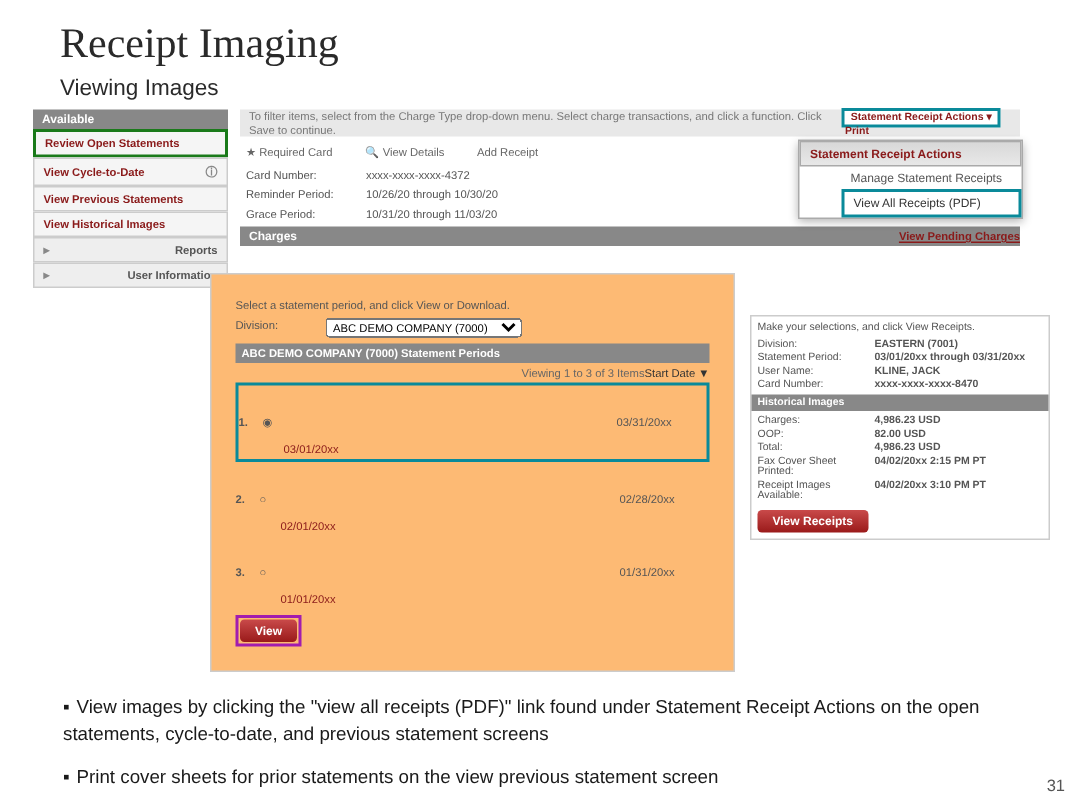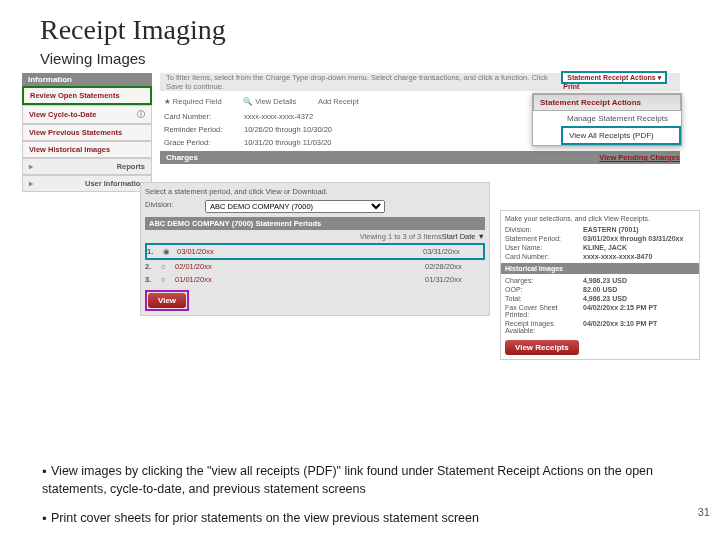--- a/index.html
+++ b/index.html
@@ -23,59 +23,59 @@
   .fields { font-size: 7.5px; color: #555; padding: 2px 4px; }
   .fields .row { display: flex; }
   .fields .lbl { width: 80px; padding: 2px 0; }
   .fields .val { font-weight: normal; padding: 2px 0; }
   .charges-hdr { background: #888; color: #fff; padding: 2px 6px; font-weight: bold; }
   .dropdown { position: absolute; right: -2px; top: 20px; width: 150px; background: #fff; border: 1px solid #aaa; box-shadow: 0 2px 6px rgba(0,0,0,0.3); }
   .dropdown-hdr { background: linear-gradient(#d8d8d8,#e8e8e8); color: #8a1a1a; font-weight: bold; padding: 3px 6px; border: 1px solid #aaa; font-size: 8px; }
   .dropdown-item { padding: 3px 6px; color: #555; font-size: 8px; margin-left: 28px; }
   .dropdown-item.hl { border: 2px solid #0a8a9a; font-weight: normal; color: #333; }
   .pending { position: absolute; right: 0; top: 80px; color: #8a1a1a; font-weight: bold; text-decoration: underline; font-size: 7.5px; }
-  .panel2 { position: absolute; left: 140px; top: 182px; width: 350px; font-size: 7.5px; color: #555; background: #e5e5e5; border: 1px solid #ccc; padding: 4px; }
+  .panel2 { position: absolute; left: 140px; top: 182px; width: 350px; font-size: 7.5px; color: #555; background: #fdba74; border: 1px solid #ccc; padding: 16px; }
   .panel2 .inst { margin-bottom: 4px; }
   .panel2 .sel-row { display: flex; margin-bottom: 4px; }
   .panel2 .sel-row .lbl { width: 60px; }
-  .panel2 select { font-size: 7.5px; width: 180px; }
+  .panel2 select { font-size: 7.5px; width: 131px; }
   .panel2-hdr { background: #888; color: #fff; padding: 2px 4px; font-weight: bold; }
   .panel2-sub { padding: 2px 0; color: #666; display: flex; justify-content: flex-end; }
   .panel2-sub .sd { color: #333; }
   .periods { }
   .periods .prow { display: flex; align-items: center; padding: 2px 0; }
   .periods .num { width: 16px; font-weight: bold; }
   .periods .radio { width: 14px; }
-  .periods .d1 { width: 60px; color: #8a1a1a; }
+  .periods .d1 { width: 60px; color: #8a1a1a; margin-top: 36px; }
   .periods .d2 { width: 60px; color: #555; }
   .periods .prow.hl { border: 2px solid #0a8a9a; }
   .viewbtn { display: inline-block; background: linear-gradient(#c94a4a,#9a1a1a); color: #fff; font-weight: bold; padding: 3px 10px; border-radius: 3px; font-size: 8px; }
   .viewbtn-wrap { border: 2px solid #a21caf; display: inline-block; padding: 1px; margin-top: 4px; }
   .panel3 { position: absolute; left: 500px; top: 182px; width: 200px; font-size: 7px; color: #555; background: #fff; border: 1px solid #ccc; padding: 4px; margin-top: 28px; }
   .panel3 .inst { margin-bottom: 4px; }
   .panel3 .kv { display: flex; margin-bottom: 2px; }
   .panel3 .kv .k { width: 78px; }
   .panel3 .kv .v { font-weight: bold; flex: 1; }
   .panel3-hdr { background: #888; color: #fff; padding: 2px 4px; font-weight: bold; margin: 3px -4px; }
   .panel3 .viewbtn { margin-top: 4px; }
   .bullets { padding: 0 42px; margin-top: 200px; font-size: 12.5px; color: #1a1a1a; line-height: 1.4; }
   .bullets p { margin-bottom: 12px; }
   .bullets .blt { display: inline-block; width: 9px; vertical-align: top; }
-  .pagenum { position: absolute; right: 10px; bottom: 22px; font-size: 11px; color: #555; }
+  .pagenum { position: absolute; right: 10px; bottom: 10px; font-size: 11px; color: #555; }
 </style>
 </head>
 <body>
 
 <div class="slide">
   <div class="title">Receipt Imaging</div>
   <div class="subtitle">Viewing Images</div>
 
   <div class="app">
     <div class="sidebar">
-      <div class="sidebar-hdr">Information</div>
+      <div class="sidebar-hdr">Available</div>
       <div class="sidebar-item sel">
           <span>Review Open Statements</span>
         </div>
       <div class="sidebar-item">
           <span>View Cycle-to-Date</span>
           <span class="chev">ⓘ</span>
         </div>
       <div class="sidebar-item">
           <span>View Previous Statements</span>
         </div>
@@ -89,21 +89,21 @@
     <div class="main-top">
       <span>To filter items, select from the Charge Type drop-down menu. Select charge transactions, and click a function. Click Save to continue.</span>
       <span>
         <span class="actions-badge"><span>Statement Receipt Actions</span> <span>▾</span></span>
         &nbsp;<span class="print-link">Print</span>
       </span>
     </div>
 
     <div class="main-body">
       <div class="toolbar">
-        <span>★ <span>Required Field</span></span>
+        <span>★ <span>Required Card</span></span>
         <span>🔍 <span>View Details</span></span>
         <span><span>Add Receipt</span></span>
       </div>
       <div class="fields">
         <div class="row">
             <span class="lbl">Card Number:</span>
             <span class="val">xxxx-xxxx-xxxx-4372</span>
           </div>
         <div class="row">
             <span class="lbl">Reminder Period:</span>

